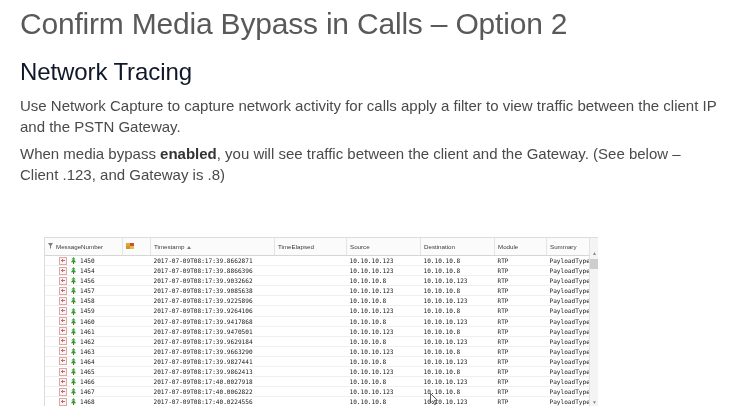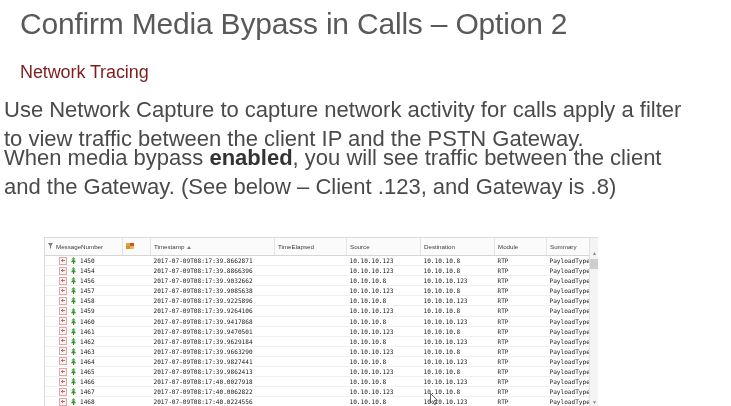--- a/index.html
+++ b/index.html
@@ -23,36 +23,36 @@
     font-size: 30px;
     line-height: 36px;
     color: #595959;
     font-weight: 400;
     letter-spacing: -0.2px;
     white-space: nowrap;
   }
   .slide-subtitle {
     position: absolute;
     left: 20px; top: 58px;
-    font-size: 18px;
+    font-size: 24px;
     line-height: 28px;
-    color: #7f1d1d;
+    color: #0f172a;
     font-weight: 400;
     letter-spacing: -0.1px;
     white-space: nowrap;
   }
 
   
   .body-block {
     position: absolute;
-    left: 4px;
+    left: 20px;
     width: 700px;
     color: #4a4a4a;
-    font-size: 22px;
-    line-height: 29px;
+    font-size: 15px;
+    line-height: 21px;
   }
   #para1 { top: 95px; }
   #para2 { top: 143px; }
   #para3 { top: 194px; }
   .body-block b { font-weight: bold; color: #333; }
 
   
   #capture {
     position: absolute;
     left: 44px; top: 237px;

